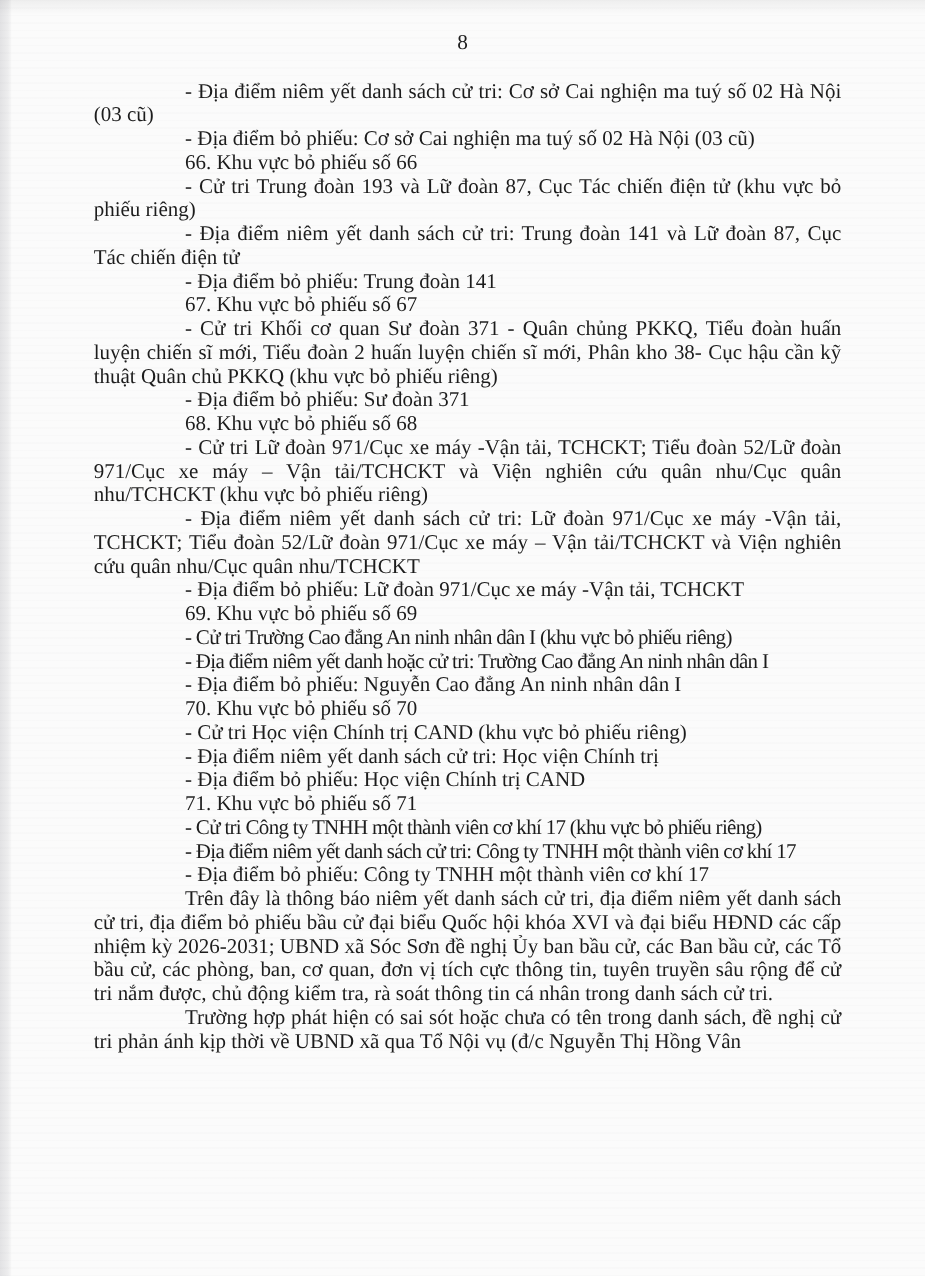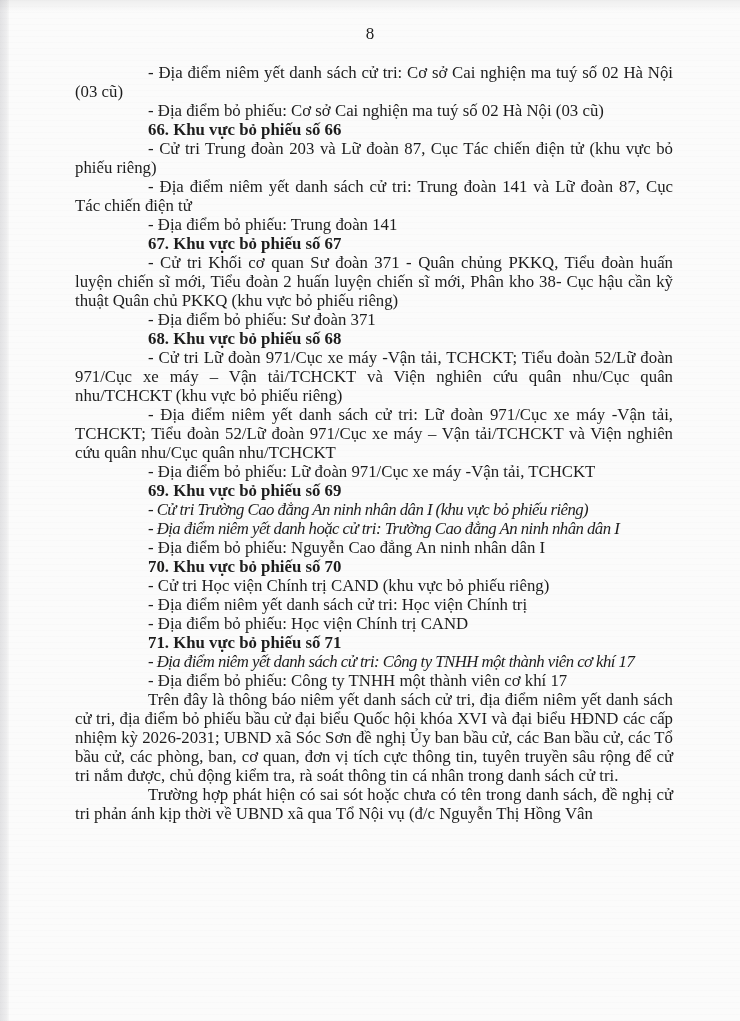--- a/index.html
+++ b/index.html
@@ -42,55 +42,56 @@
     top: 63px;
     width: 598px;
   }
   .para {
     margin: 0;
     font-size: 16.8px;
     line-height: 19px;
     text-align: justify;
     text-indent: 73px;
   }
-  .heading { font-weight: bold; }
-  .tight { letter-spacing: -0.55px; font-style: italic; }
+  .heading { font-weight: normal; }
+  .tight { letter-spacing: -0.55px; }
 </style>
 </head>
 <body>
 
 <div class="page">
   <div class="scan-edge-left"></div>
   <div class="scan-edge-top"></div>
 
   <div class="page-number">8</div>
 
   <div class="doc-body">
     <p class="para">- Địa điểm niêm yết danh sách cử tri: Cơ sở Cai nghiện ma tuý số 02 Hà Nội (03 cũ)</p>
     <p class="para">- Địa điểm bỏ phiếu: Cơ sở Cai nghiện ma tuý số 02 Hà Nội (03 cũ)</p>
     <p class="para heading">66. Khu vực bỏ phiếu số 66</p>
-    <p class="para">- Cử tri Trung đoàn 203 và Lữ đoàn 87, Cục Tác chiến điện tử (khu vực bỏ phiếu riêng)</p>
+    <p class="para">- Cử tri Trung đoàn 193 và Lữ đoàn 87, Cục Tác chiến điện tử (khu vực bỏ phiếu riêng)</p>
     <p class="para">- Địa điểm niêm yết danh sách cử tri: Trung đoàn 141 và Lữ đoàn 87, Cục Tác chiến điện tử</p>
     <p class="para">- Địa điểm bỏ phiếu: Trung đoàn 141</p>
     <p class="para heading">67. Khu vực bỏ phiếu số 67</p>
     <p class="para">- Cử tri Khối cơ quan Sư đoàn 371 - Quân chủng PKKQ, Tiểu đoàn huấn luyện chiến sĩ mới, Tiểu đoàn 2 huấn luyện chiến sĩ mới, Phân kho 38- Cục hậu cần kỹ thuật Quân chủ PKKQ (khu vực bỏ phiếu riêng)</p>
     <p class="para">- Địa điểm bỏ phiếu: Sư đoàn 371</p>
     <p class="para heading">68. Khu vực bỏ phiếu số 68</p>
     <p class="para">- Cử tri Lữ đoàn 971/Cục xe máy -Vận tải, TCHCKT; Tiểu đoàn 52/Lữ đoàn 971/Cục xe máy – Vận tải/TCHCKT và Viện nghiên cứu quân nhu/Cục quân nhu/TCHCKT (khu vực bỏ phiếu riêng)</p>
     <p class="para">- Địa điểm niêm yết danh sách cử tri: Lữ đoàn 971/Cục xe máy -Vận tải, TCHCKT; Tiểu đoàn 52/Lữ đoàn 971/Cục xe máy – Vận tải/TCHCKT và Viện nghiên cứu quân nhu/Cục quân nhu/TCHCKT</p>
     <p class="para">- Địa điểm bỏ phiếu: Lữ đoàn 971/Cục xe máy -Vận tải, TCHCKT</p>
     <p class="para heading">69. Khu vực bỏ phiếu số 69</p>
     <p class="para tight">- Cử tri Trường Cao đẳng An ninh nhân dân  I (khu vực bỏ phiếu riêng)</p>
     <p class="para tight">- Địa điểm niêm yết danh hoặc cử tri: Trường Cao đẳng An ninh nhân dân  I</p>
     <p class="para">- Địa điểm bỏ phiếu: Nguyễn Cao đẳng An ninh nhân dân  I</p>
     <p class="para heading">70. Khu vực bỏ phiếu số 70</p>
     <p class="para">- Cử tri Học viện Chính trị CAND (khu vực bỏ phiếu riêng)</p>
     <p class="para">- Địa điểm niêm yết danh sách cử tri: Học viện Chính trị</p>
     <p class="para">- Địa điểm bỏ phiếu: Học viện Chính trị CAND</p>
     <p class="para heading">71. Khu vực bỏ phiếu số 71</p>
+    <p class="para tight">- Cử tri Công ty TNHH một thành viên cơ khí 17 (khu vực bỏ phiếu riêng)</p>
     <p class="para tight">- Địa điểm niêm yết danh sách cử tri: Công ty TNHH một thành viên cơ khí 17</p>
     <p class="para">- Địa điểm bỏ phiếu: Công ty TNHH một thành viên cơ khí 17</p>
     <p class="para">Trên đây là thông báo niêm yết danh sách cử tri, địa điểm niêm yết danh sách cử tri, địa điểm bỏ phiếu bầu cử đại biểu Quốc hội khóa XVI và đại biểu HĐND các cấp nhiệm kỳ 2026-2031; UBND xã Sóc Sơn đề nghị Ủy ban bầu cử, các Ban bầu cử, các Tổ bầu cử, các phòng, ban, cơ quan, đơn vị tích cực thông tin, tuyên truyền sâu rộng để cử tri nắm được, chủ động kiểm tra, rà soát thông tin cá nhân trong danh sách cử tri.</p>
     <p class="para">Trường hợp phát hiện có sai sót hoặc chưa có tên trong danh sách, đề nghị cử tri phản ánh kịp thời về UBND xã qua Tổ Nội vụ (đ/c Nguyễn Thị Hồng Vân</p>
   </div>
 
   <div class="scan-noise"></div>
 </div>
 
 </body></html>

